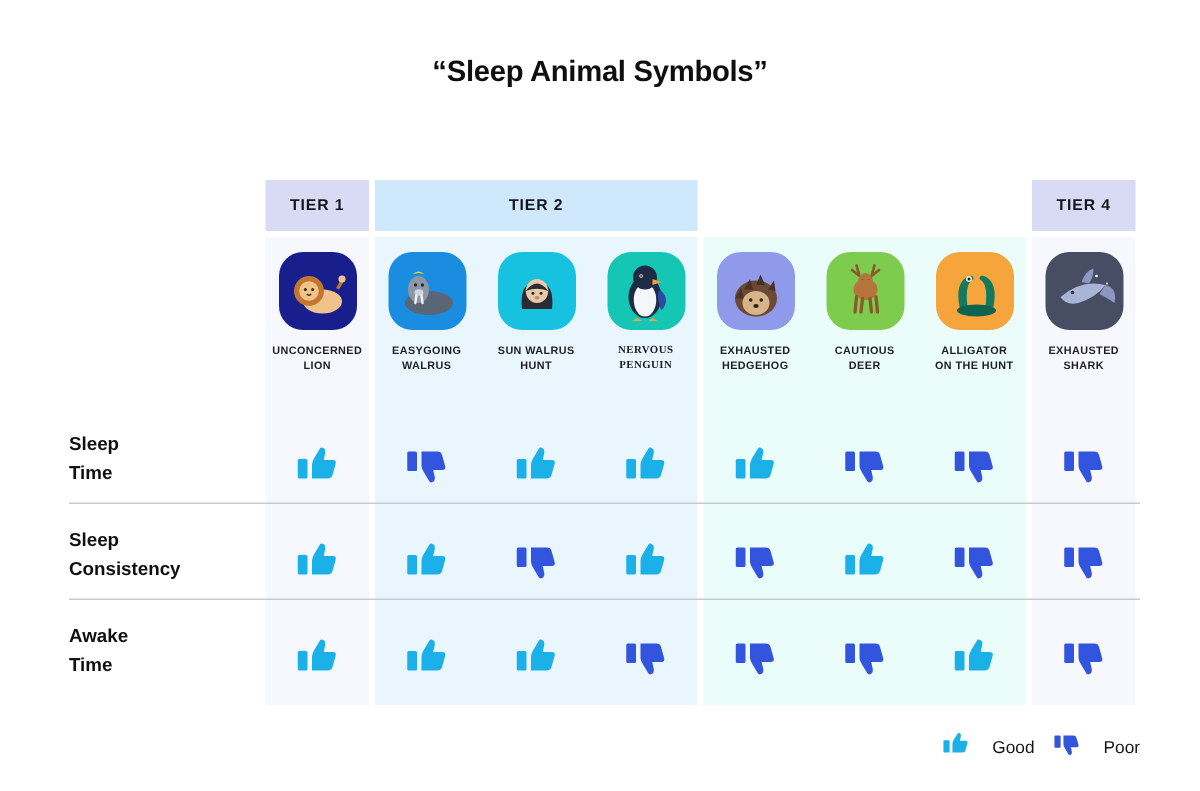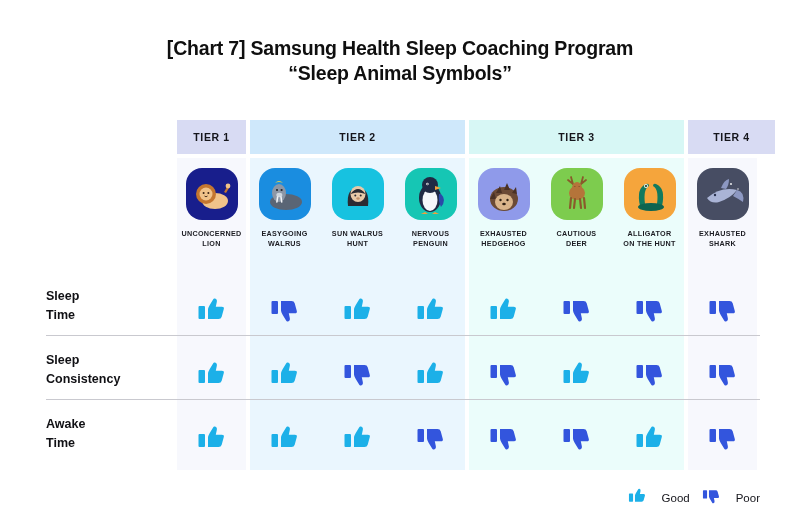--- a/index.html
+++ b/index.html
@@ -81,36 +81,32 @@
     display:flex;align-items:center;gap:12px;
   }
   .legend-item{display:flex;align-items:center;gap:15px;}
   .legend-item svg{width:19px;height:18px;}
   .legend-text{font-size:11.5px;color:#15151b;}
 </style>
 </head>
 <body>
 
 <div id="title-block">
-  <div class="title-line">[Chart 7] Samsung Health Sleep Coaching Program</div>
   <div class="title-line">“Sleep Animal Symbols”</div>
 </div>
 
 <div id="table">
   <div class="tier-header-row" id="tier-row">
       <div class="tier-cell tier-t1" style="left: 2px; width: 69px;">
         <span>TIER 1</span>
       </div>
       <div class="tier-cell tier-t2" style="left: 75px; width: 215px;">
         <span>TIER 2</span>
       </div>
-      <div class="tier-cell tier-t3" style="left: 294px; width: 215px;">
-        <span>TIER 3</span>
-      </div>
-      <div class="tier-cell tier-t4" style="left: 513px; width: 87px;">
+      <div class="tier-cell tier-t4" style="left: 513px; width: 69px;">
         <span>TIER 4</span>
       </div>
     </div>
   <div id="col-bands">
       <div class="col-band band-t1" style="left: 2px; width: 69px;"></div>
       <div class="col-band band-t2" style="left: 75px; width: 215px;"></div>
       <div class="col-band band-t3" style="left: 294px; width: 215px;"></div>
       <div class="col-band band-t4" style="left: 513px; width: 69px;"></div>
     </div>
   <div id="animal-cols">
@@ -152,21 +148,21 @@
             <path d="M18.5 26 q7.5 -10 15 0 q-7.5 -3 -15 0z" fill="#2b2b33"></path>
             <circle cx="23.3" cy="27.5" r="1" fill="#2b2b33"></circle>
             <circle cx="28.7" cy="27.5" r="1" fill="#2b2b33"></circle>
             <ellipse cx="26" cy="30.5" rx="1.7" ry="1.2" fill="#c08f6a"></ellipse>
           </svg></div>
         <div class="animal-label">
           <div>SUN WALRUS</div>
           <div>HUNT</div>
         </div>
       </div>
-      <div class="animal-col" style="left: 219px;">
+      <div class="animal-col" style="left: 219px; font-family: Liberation Serif, serif;">
         <div class="animal-tile" style="background: rgb(22, 198, 180);"><svg viewBox="0 0 52 52" width="52" height="52">
             <ellipse cx="25" cy="30" rx="11" ry="14" fill="#1f2a44"></ellipse>
             <ellipse cx="25" cy="32" rx="7.5" ry="11" fill="#f4f7fa"></ellipse>
             <circle cx="25" cy="17" r="8" fill="#1f2a44"></circle>
             <circle cx="22.4" cy="16" r="1.2" fill="#fff"></circle>
             <circle cx="22.4" cy="16" r="0.6" fill="#111"></circle>
             <path d="M30 18 l6 2 l-6 2z" fill="#f2a03c"></path>
             <path d="M36 26 q6 6 0 13 q-3 -6 -2 -13z" fill="#2b49a8"></path>
             <path d="M20 44 l-4 2 h7z M30 44 l4 2 h-7z" fill="#f2a03c"></path>
           </svg></div>

